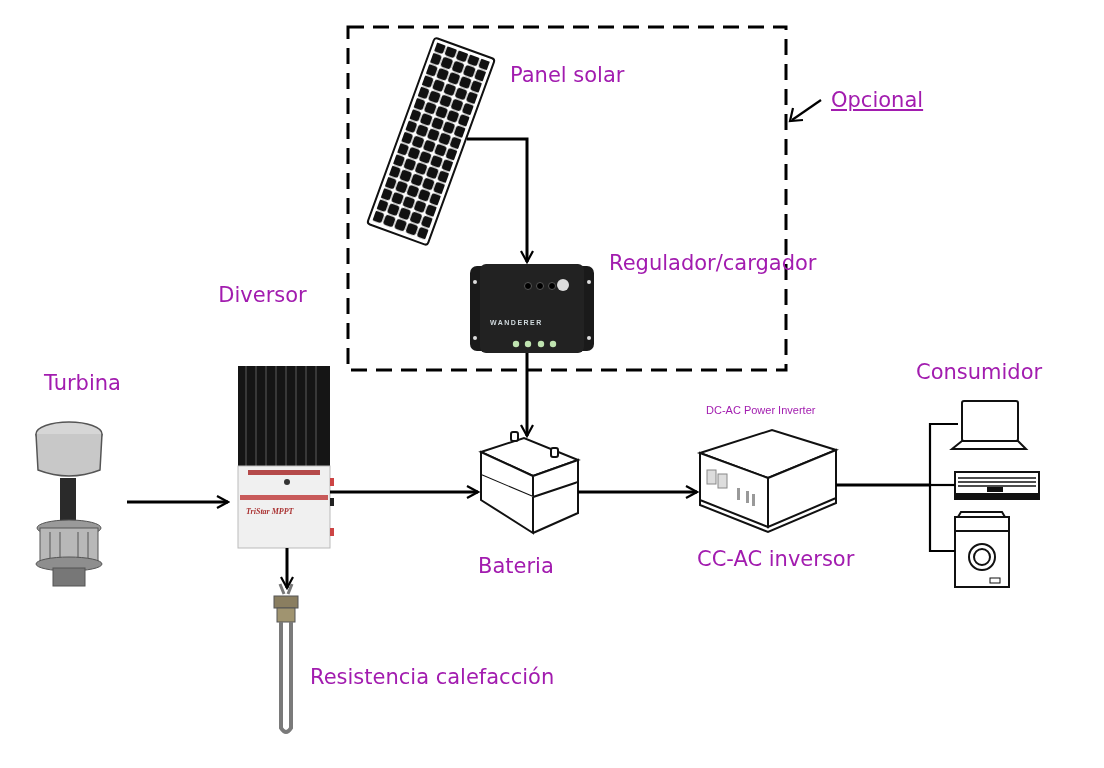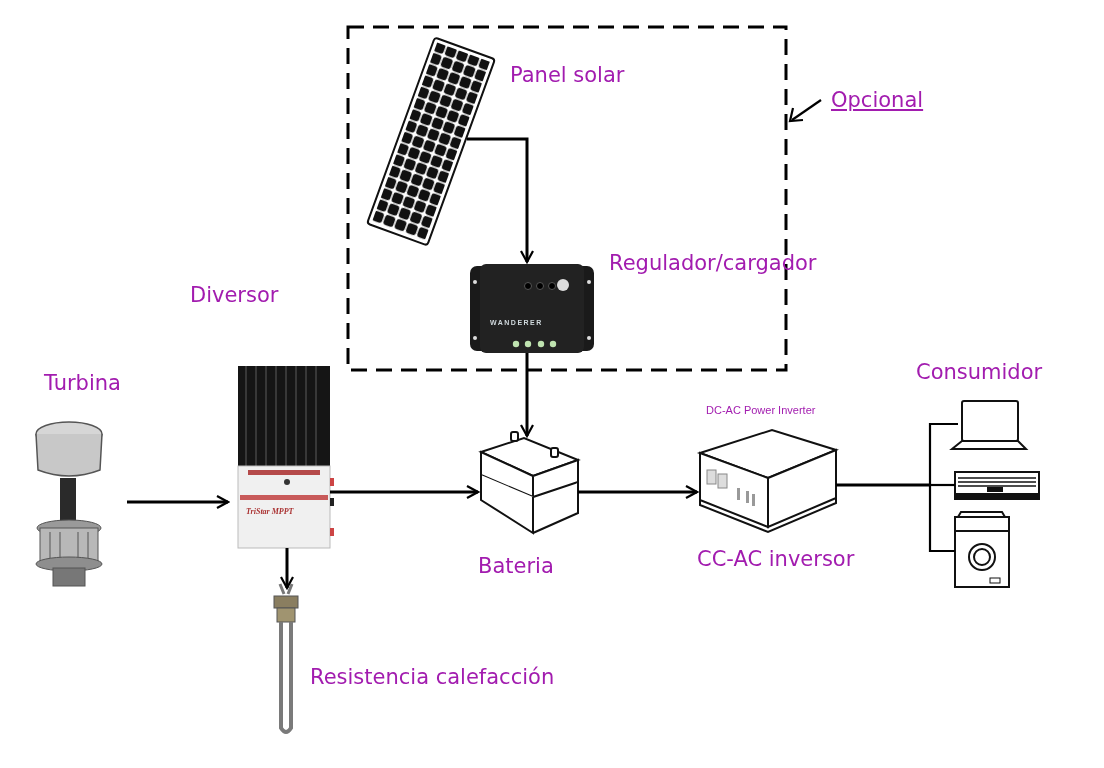--- a/index.html
+++ b/index.html
@@ -1,19 +1,19 @@
 <!DOCTYPE html>
 <html><head>
 <meta charset="utf-8">
 <style>
   html, body { margin:0; padding:0; background:#ffffff; }
   body { width:1104px; height:768px; position:relative; overflow:hidden;
          font-family:"Liberation Sans", sans-serif; color:#111; }
   .label { position:absolute; font-family:"DejaVu Sans", sans-serif; font-size:21px; line-height:26px; color:#a21caf; white-space:nowrap; }
-  .label.center { text-align:left; }
+  .label.center { text-align:center; }
   .small { font-size:11px; line-height:16px; font-family:"Liberation Sans", sans-serif; }
   svg.diagram { position:absolute; left:0; top:0; }
 </style>
 </head>
 <body>
 
 <svg class="diagram" width="1104" height="768" viewBox="0 0 1104 768">
   <defs>
     <marker id="arrowhead" markerWidth="14" markerHeight="14" refX="12" refY="7" orient="auto" markerUnits="userSpaceOnUse">
       <path d="M1,1 L12,7 L1,13" fill="none" stroke="#000" stroke-width="2.2"></path>

